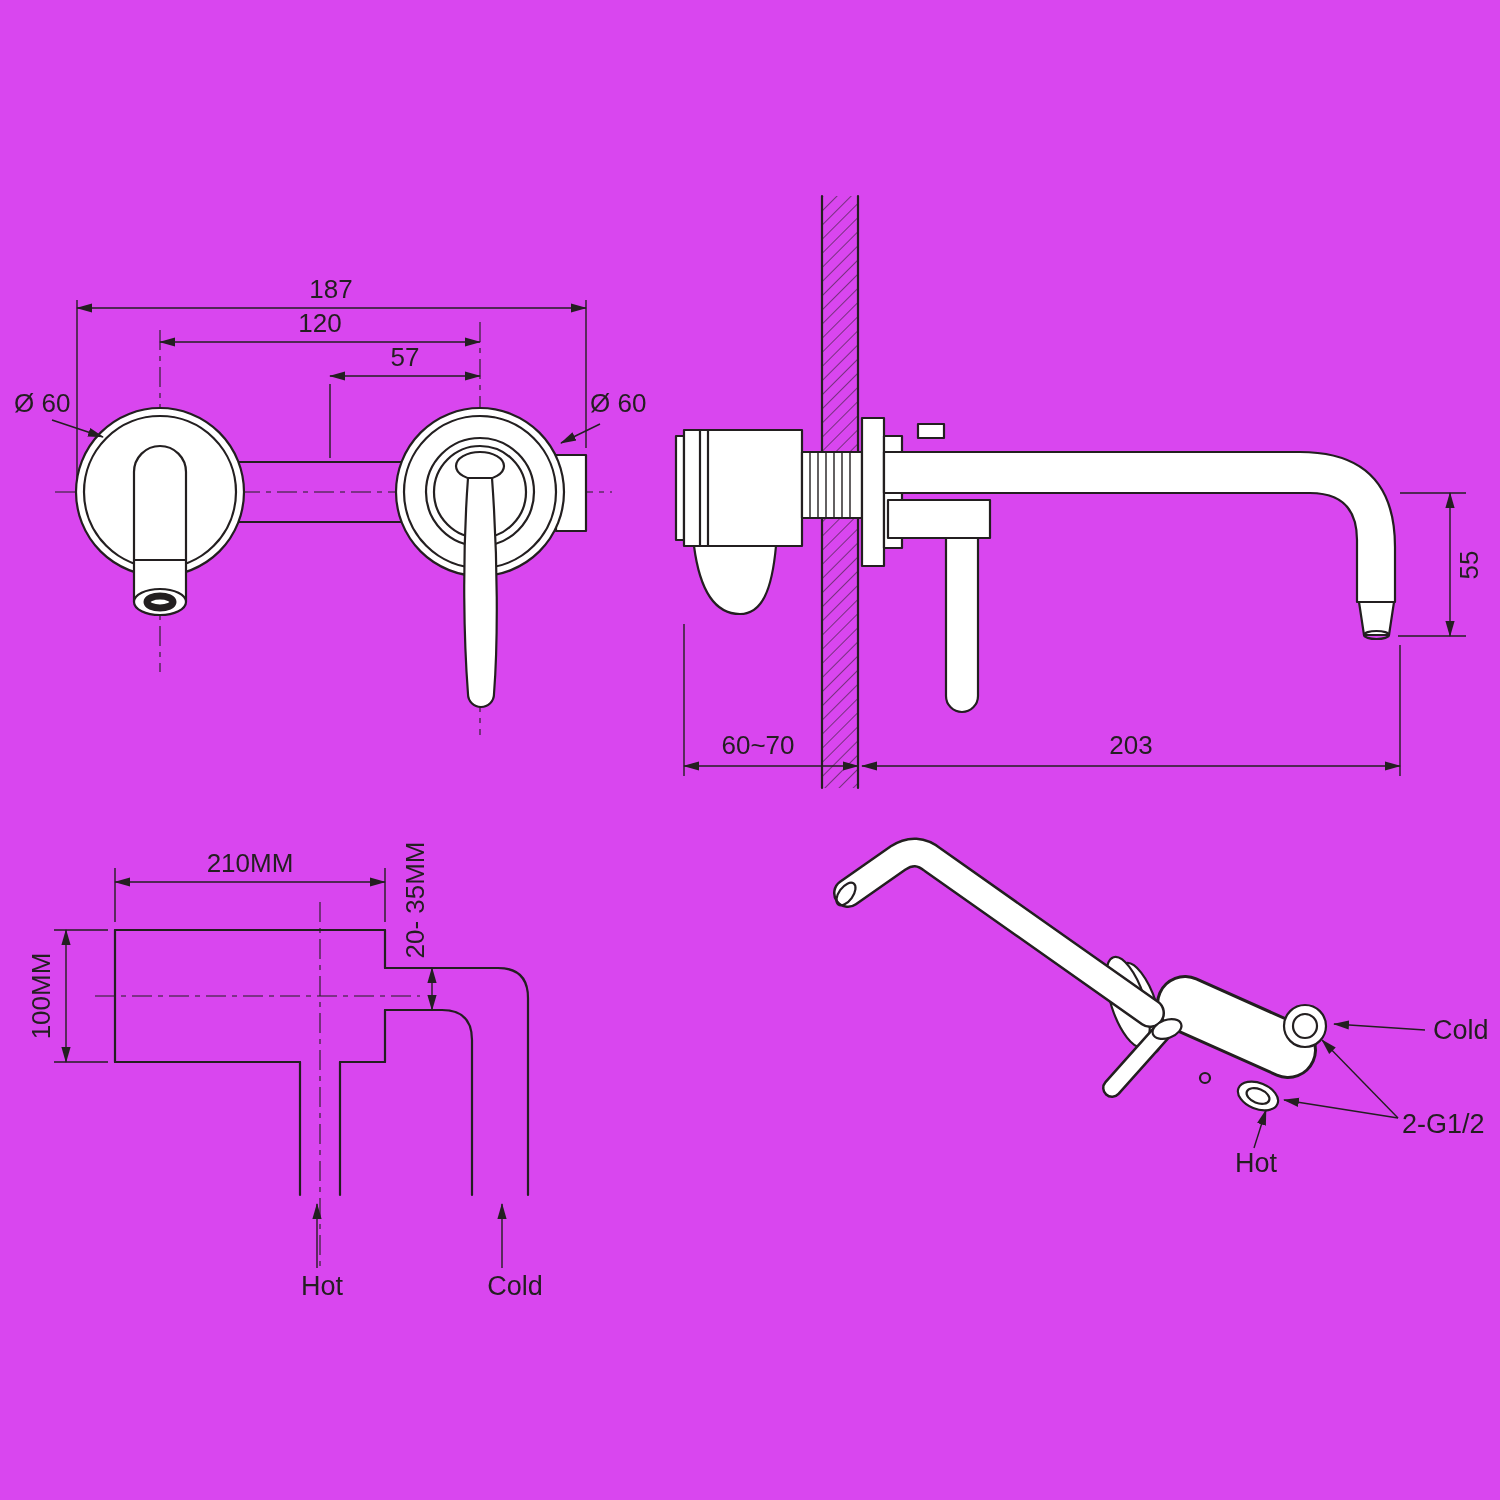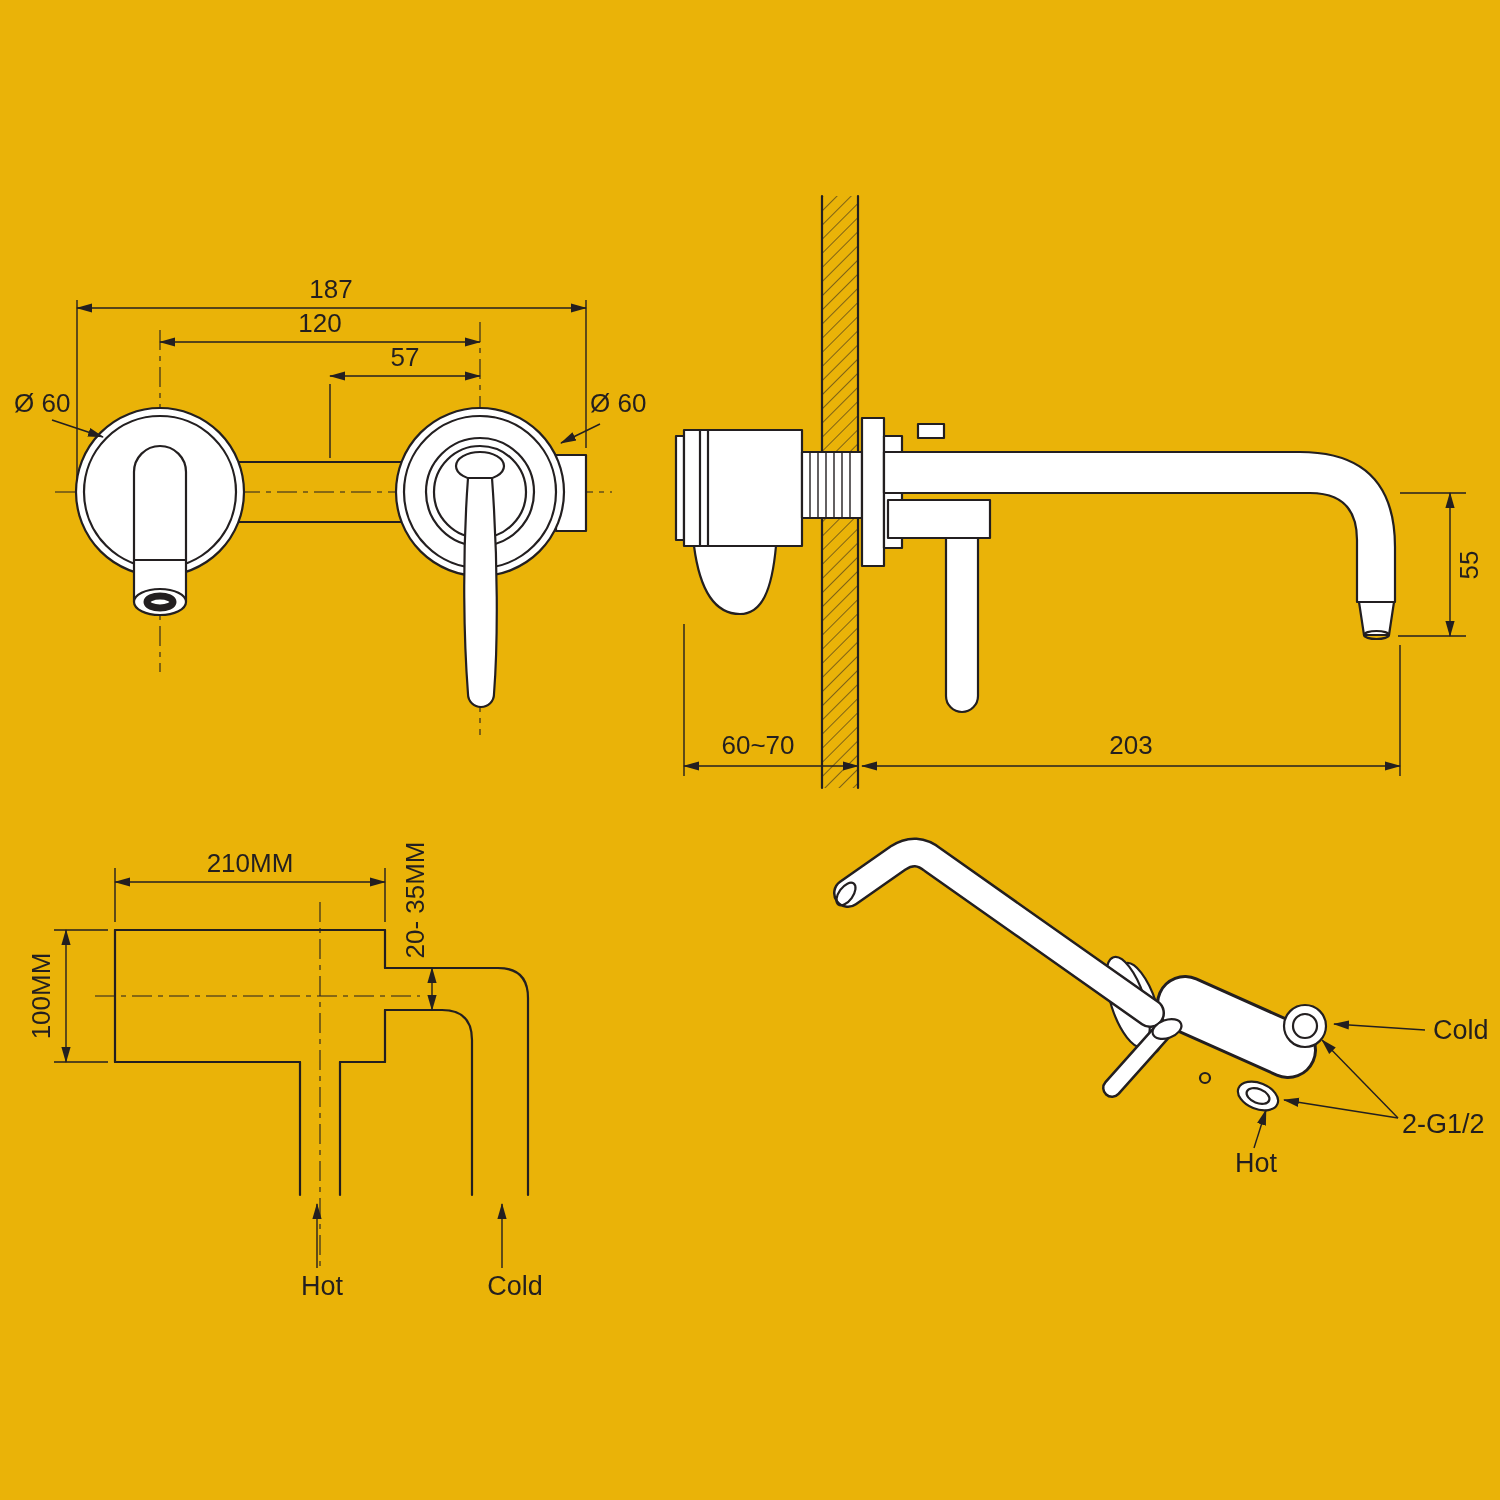--- a/index.html
+++ b/index.html
@@ -1,16 +1,16 @@
 <!DOCTYPE html>
 <html><head>
 <meta charset="utf-8">
 <style>
   html,body{margin:0;padding:0;background:#ffffff;}
-  .stage{position:relative;width:1500px;height:1500px;background:#eab308;overflow:hidden;}
+  .stage{position:relative;width:1500px;height:1500px;background:#d946ef;overflow:hidden;}
   svg{display:block;}
   .geo{stroke:#231f20;stroke-width:2.2;fill:none;stroke-linejoin:round;stroke-linecap:round;}
   .geow{stroke:#231f20;stroke-width:2.2;fill:#ffffff;stroke-linejoin:round;}
   .thin{stroke:#231f20;stroke-width:1.4;fill:none;}
   .cl{stroke:#231f20;stroke-width:1.1;fill:none;stroke-dasharray:20 6 5 6;}
   .dim{font-family:"Liberation Sans",sans-serif;font-size:26px;fill:#231f20;}
   .lbl{font-family:"Liberation Sans",sans-serif;font-size:27px;fill:#231f20;}
 </style>
 </head>
 <body>

